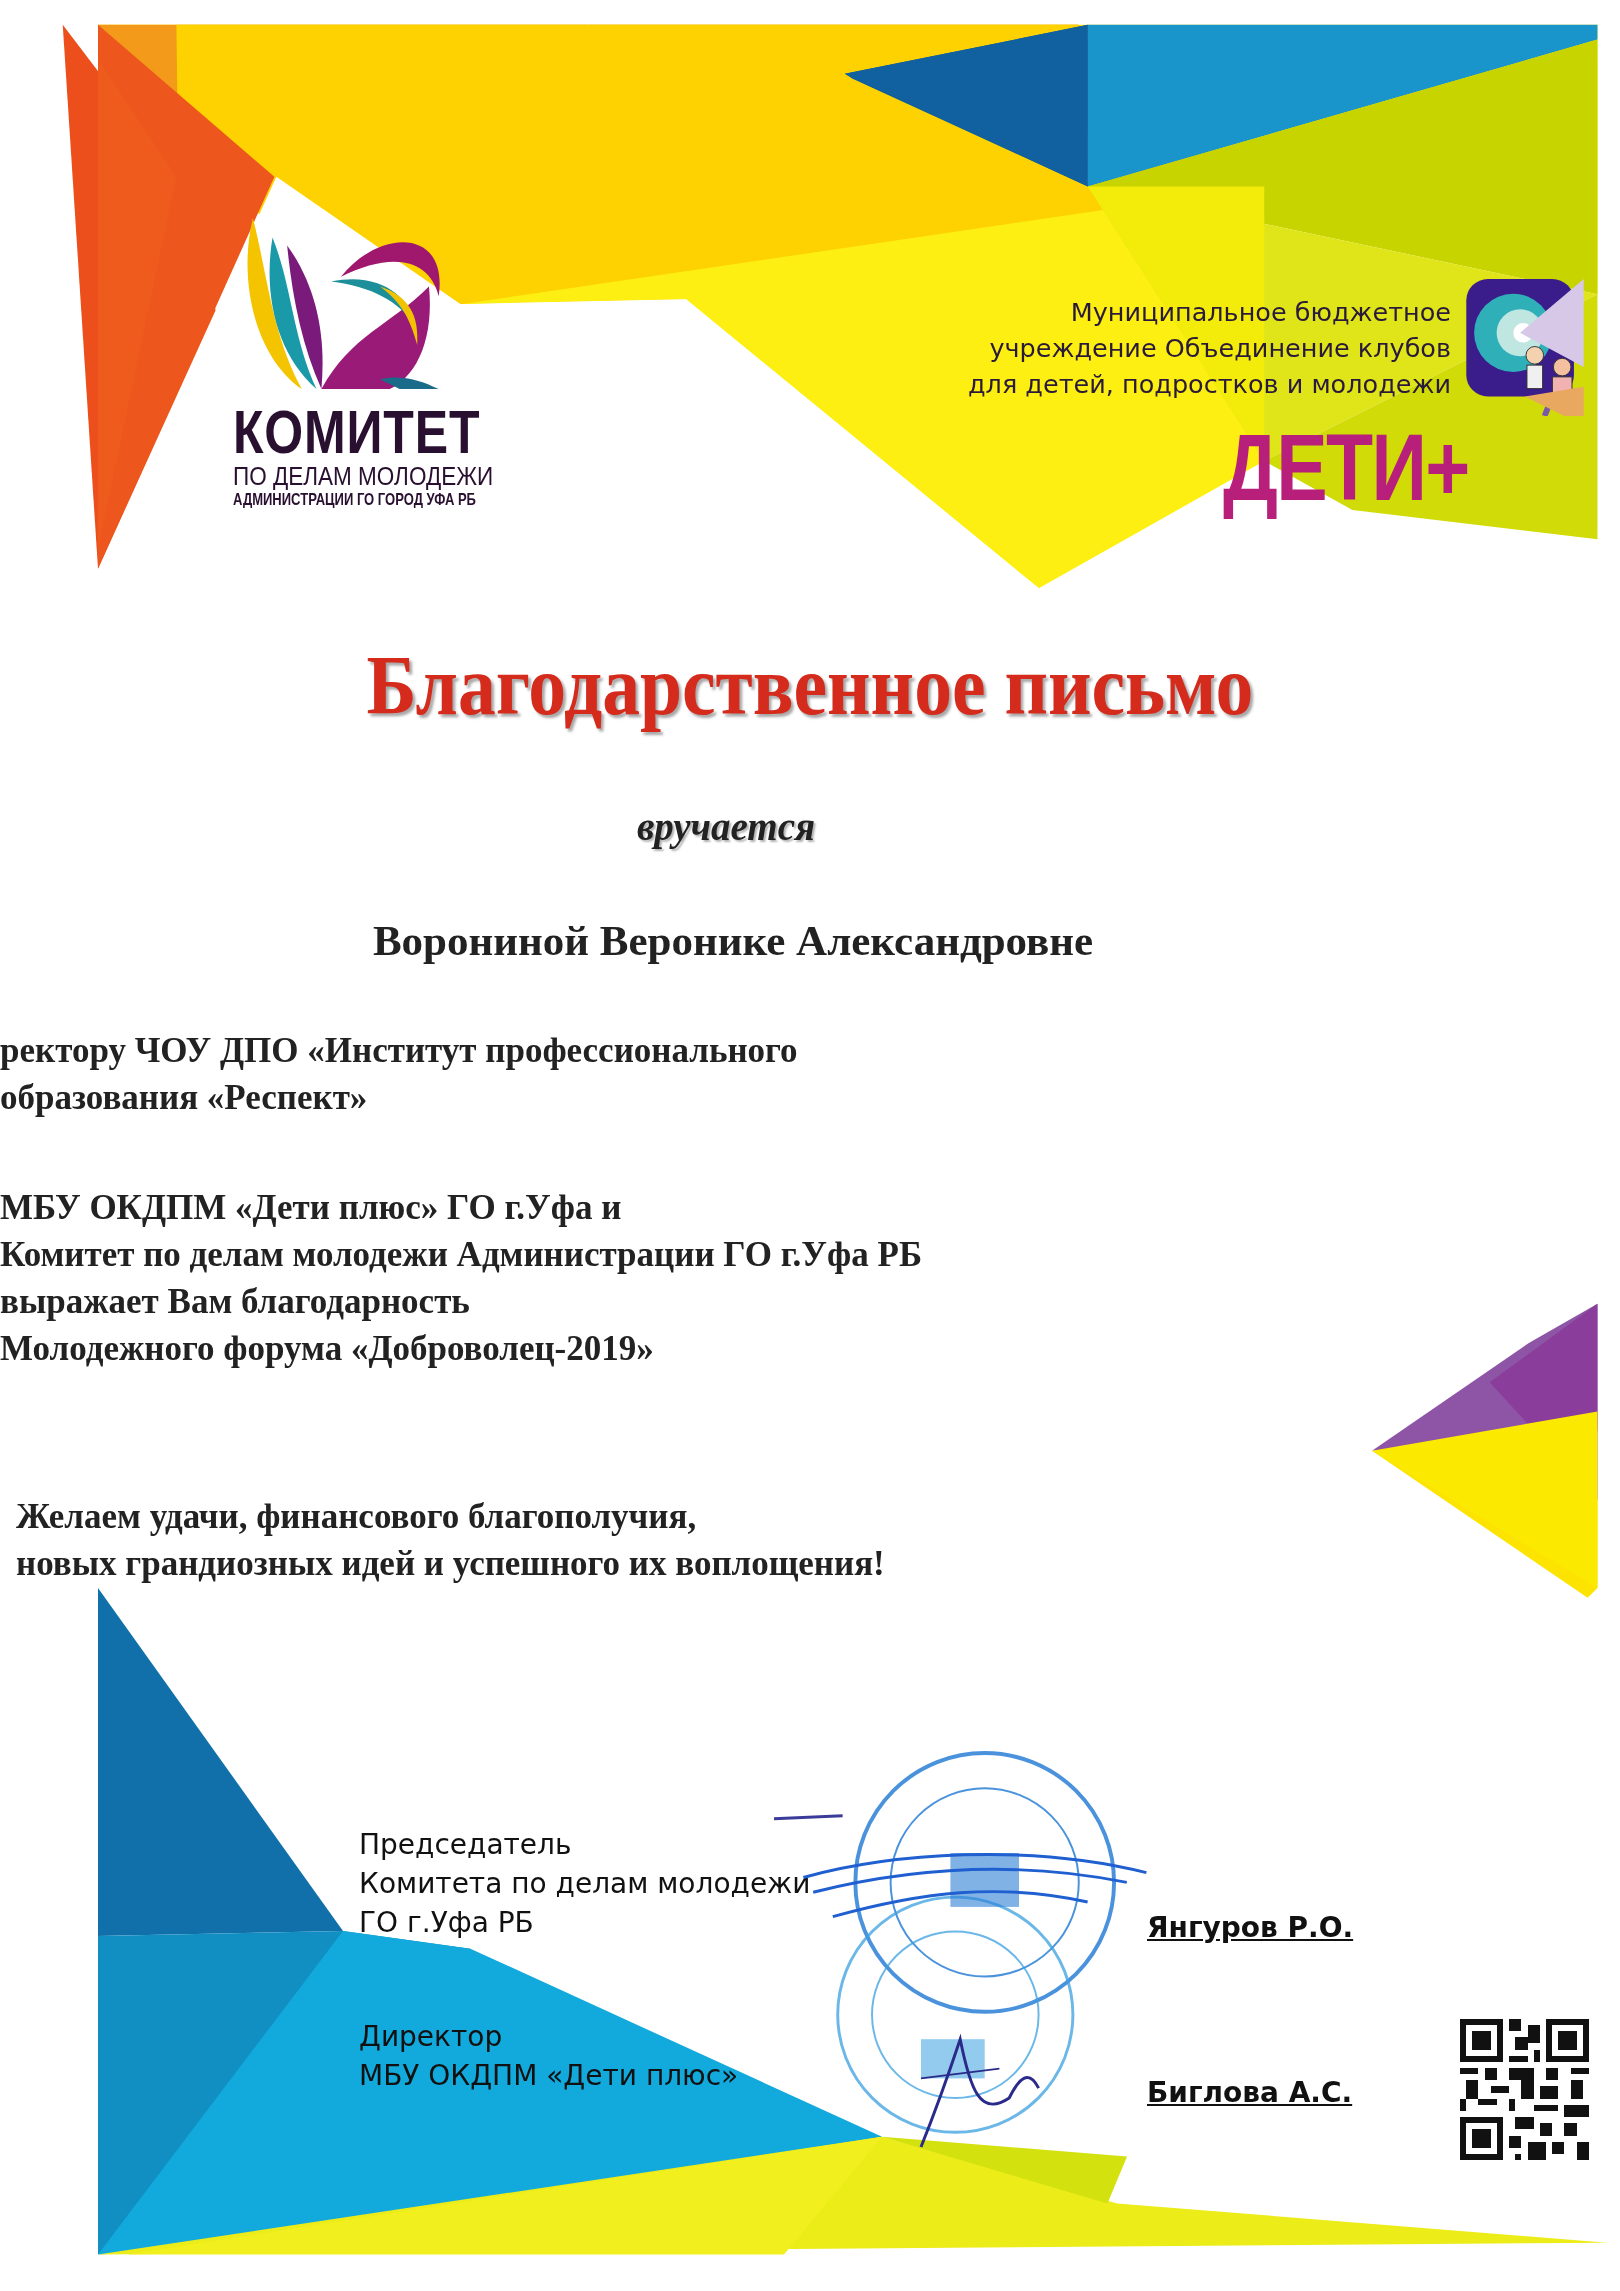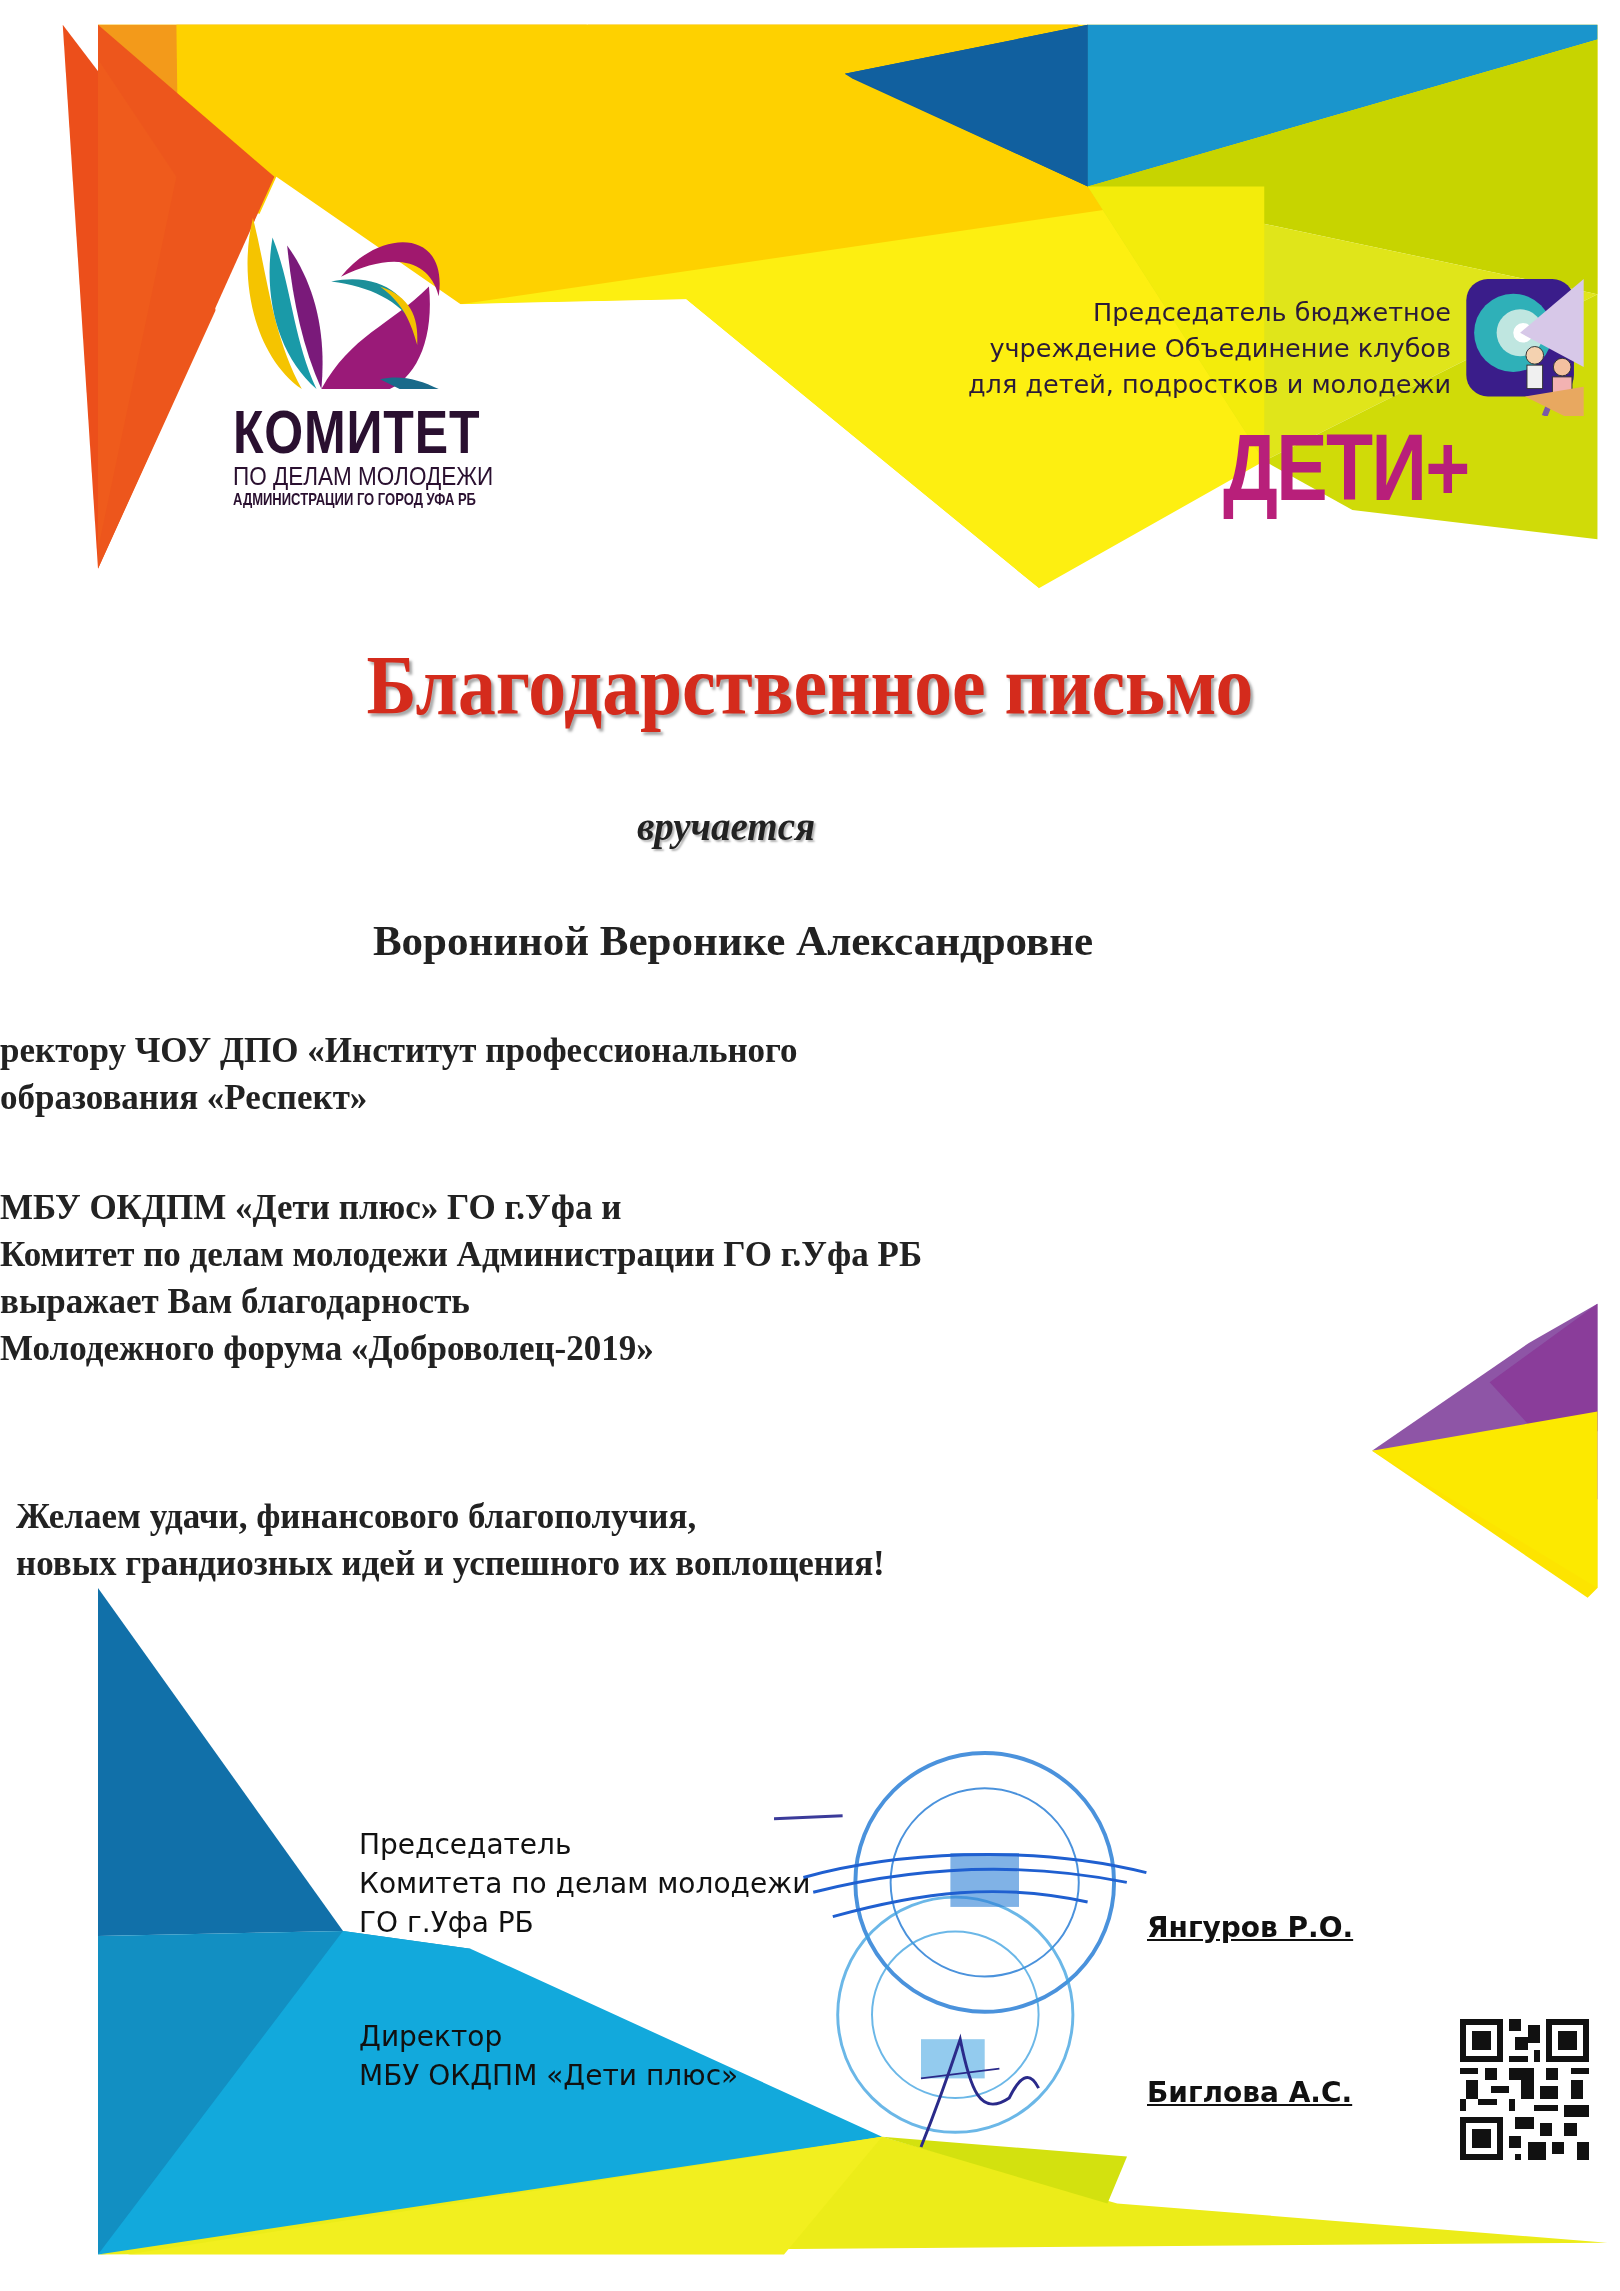--- a/index.html
+++ b/index.html
@@ -99,21 +99,21 @@
       <path d="M100,65 C150,55 180,80 185,110 C170,85 140,70 100,65 Z" fill="#1c8f9a"></path>
       <path d="M150,70 C180,80 190,100 188,130 C180,100 170,85 150,70 Z" fill="#f2c200"></path>
       <path d="M150,165 C170,160 190,165 210,175 L170,175 Z" fill="#1a6a8a"></path>
     </svg>
     <div class="word">КОМИТЕТ</div>
     <div class="sub1">ПО ДЕЛАМ МОЛОДЕЖИ</div>
     <div class="sub2">АДМИНИСТРАЦИИ ГО ГОРОД УФА РБ</div>
   </div>
 
   <div class="org-right">
-    <div>Председатель бюджетное</div>
+    <div>Муниципальное бюджетное</div>
     <div>учреждение Объединение клубов</div>
     <div>для детей, подростков и молодежи</div>
   </div>
 
   <svg class="deti-icon" viewBox="0 0 120 140">
     <rect x="0" y="0" width="110" height="120" rx="22" fill="#3a1d8a"></rect>
     <circle cx="48" cy="55" r="40" fill="#2fb0b8"></circle>
     <circle cx="55" cy="55" r="24" fill="#bfe6e0"></circle>
     <circle cx="58" cy="55" r="10" fill="#ffffff"></circle>
     <polygon points="55,55 120,0 120,90" fill="#d7c8e8"></polygon>

